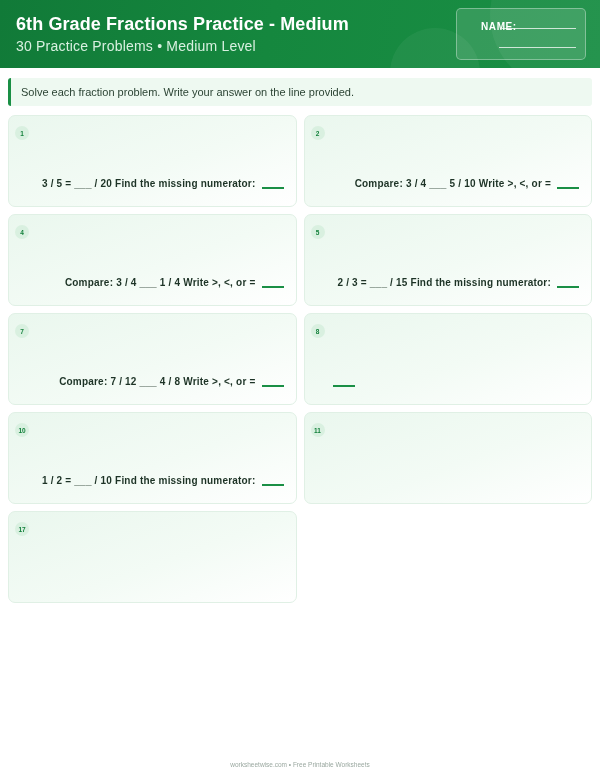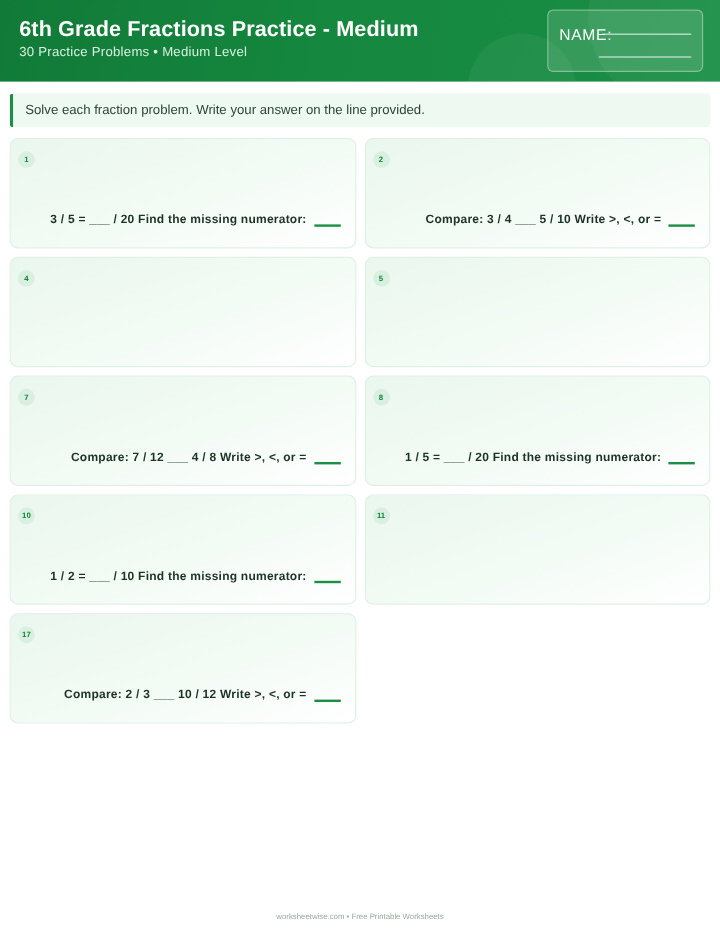--- a/index.html
+++ b/index.html
@@ -45,37 +45,37 @@
     left: 16px; top: 14px;
     color: #ffffff;
     font-size: 18px;
     font-weight: bold;
     letter-spacing: 0.1px;
   }
   .header-sub {
     position: absolute;
     left: 16px; top: 38px;
     color: #d8f0e0;
-    font-size: 11px;
+    font-size: 14px;
     letter-spacing: 0.2px;
   }
   .namebox {
     position: absolute;
     right: 14px; top: 8px;
     width: 130px; height: 52px;
     background: rgba(255,255,255,0.13);
     border: 1px solid rgba(255,255,255,0.35);
     border-radius: 5px;
   }
   .namebox .row {
     position: absolute;
-    left: 9px;
+    left: 24px;
     color: #ffffff;
-    font-size: 13px;
-    font-weight: normal;
+    font-size: 10px;
+    font-weight: bold;
     letter-spacing: 0.6px;
   }
   .namebox .row.r1 { top: 12px; }
   .namebox .row.r2 { top: 31px; margin-top: 32px; }
   .namebox .line {
     position: absolute;
     height: 1px;
     background: rgba(255,255,255,0.75);
   }
   .namebox .line.l1 { left: 45px; right: 9px; top: 19px; }
@@ -189,38 +189,45 @@
     <div class="card">
       <div class="num">2</div>
       <div class="qrow">
         <div class="qtext">Compare:  3 / 4  ___  5 / 10   Write &gt;, &lt;, or =</div>
         <div class="ansline"></div>
       </div>
     </div>
 
     <div class="card">
       <div class="num">4</div>
+      <div class="qrow">
+        <div class="qtext">Compare:  3 / 4  ___  1 / 4   Write &gt;, &lt;, or =</div>
+        <div class="ansline"></div>
+      </div>
     </div>
 
     <div class="card">
       <div class="num">5</div>
+      <div class="qrow">
+        <div class="qtext">2 / 3 =  ___ / 15   Find the missing numerator:</div>
+        <div class="ansline"></div>
+      </div>
     </div>
 
     <div class="card">
       <div class="num">7</div>
       <div class="qrow">
         <div class="qtext">Compare:  7 / 12  ___  4 / 8   Write &gt;, &lt;, or =</div>
         <div class="ansline"></div>
       </div>
     </div>
 
     <div class="card">
       <div class="num">8</div>
       <div class="qrow">
-        <div class="qtext">1 / 5 =  ___ / 20   Find the missing numerator:</div>
         <div class="ansline"></div>
       </div>
     </div>
 
     <div class="card">
       <div class="num">10</div>
       <div class="qrow">
         <div class="qtext">1 / 2 =  ___ / 10   Find the missing numerator:</div>
         <div class="ansline"></div>
       </div>
@@ -228,22 +235,18 @@
 
     <div class="card">
       <div class="num">11</div>
     </div>
 
 
 
 
     <div class="card">
       <div class="num">17</div>
-      <div class="qrow">
-        <div class="qtext">Compare:  2 / 3  ___  10 / 12   Write &gt;, &lt;, or =</div>
-        <div class="ansline"></div>
-      </div>
     </div>
 
   </div>
 
   <div class="footer">worksheetwise.com • Free Printable Worksheets</div>
 </div>
 
 </body></html>

